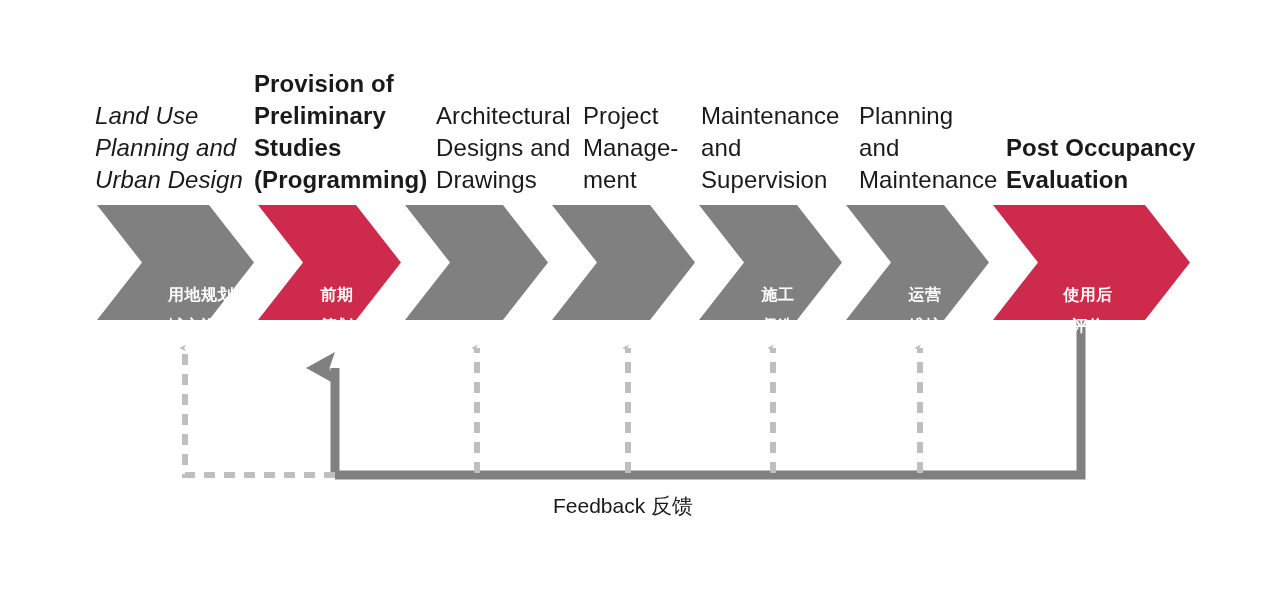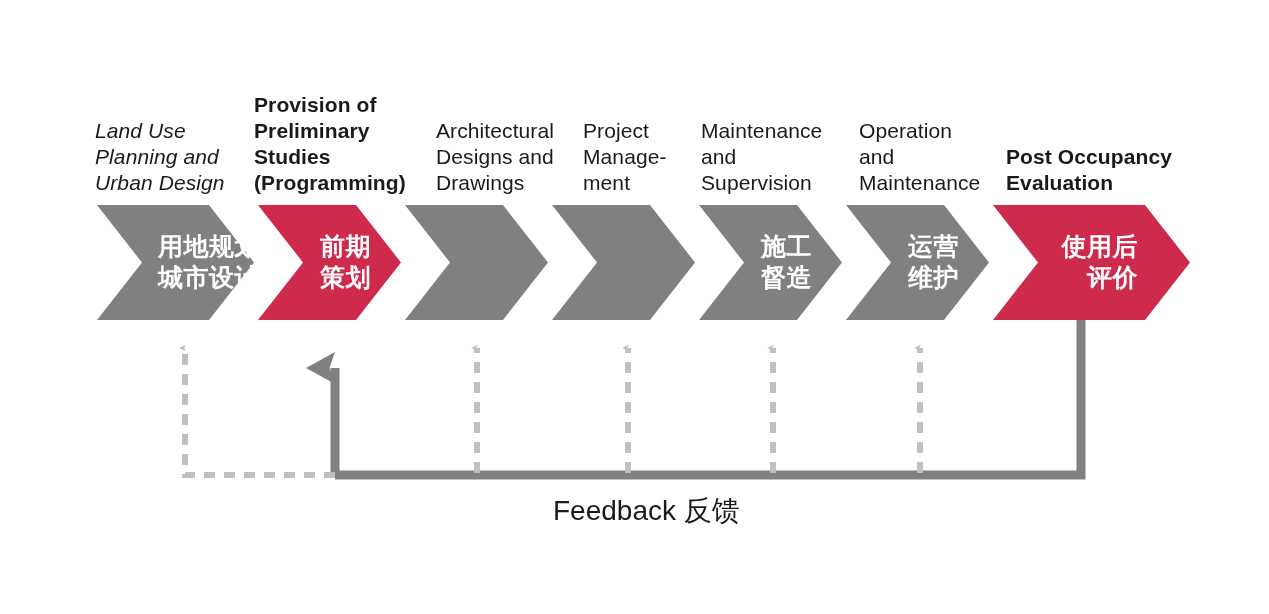--- a/index.html
+++ b/index.html
@@ -21,42 +21,43 @@
     height: 614px;
   }
   svg.diagram {
     position: absolute;
     left: 0; top: 0;
     width: 1269px;
     height: 614px;
   }
   .en-label {
     position: absolute;
-    font-size: 21px;
-    line-height: 26px;
+    font-size: 24px;
+    line-height: 32px;
     color: #1a1a1a;
     white-space: pre-line;
     letter-spacing: 0.1px;
   }
   .en-label.bold {
     font-weight: bold;
   }
   .cn-label {
     position: absolute;
     color: #ffffff;
     font-weight: bold;
-    font-size: 25px;
+    font-size: 16px;
     line-height: 31px;
     white-space: pre-line;
-    text-align: right;
+    text-align: center;
     letter-spacing: 0.5px;
+    margin-top: 48px;
   }
   .feedback-label {
     position: absolute;
-    font-size: 28px;
+    font-size: 21px;
     color: #1a1a1a;
     white-space: nowrap;
   }
 </style>
 </head>
 <body>
 
 <div id="stage">
 
   <svg class="diagram" viewBox="0 0 1269 614">
@@ -105,21 +106,21 @@
 (Programming)</div>
   <div class="en-label" style="left:436px; bottom:418px;">Architectural
 Designs and
 Drawings</div>
   <div class="en-label" style="left:583px; bottom:418px;">Project
 Manage-
 ment</div>
   <div class="en-label" style="left:701px; bottom:418px;">Maintenance
 and
 Supervision</div>
-  <div class="en-label" style="left:859px; bottom:418px;">Operation
+  <div class="en-label" style="left:859px; bottom:418px;">Planning
 and
 Maintenance</div>
   <div class="en-label bold" style="left:1006px; bottom:418px;margin-top:28px;">Post Occupancy
 Evaluation</div>
 
   <div class="cn-label" style="left:142px; top:231px; width:118px;">用地规划
 城市设计</div>
   <div class="cn-label" style="left:303px; top:231px; width:68px;">前期
 策划</div>
   <div class="cn-label" style="left:744px; top:231px; width:68px;">施工

